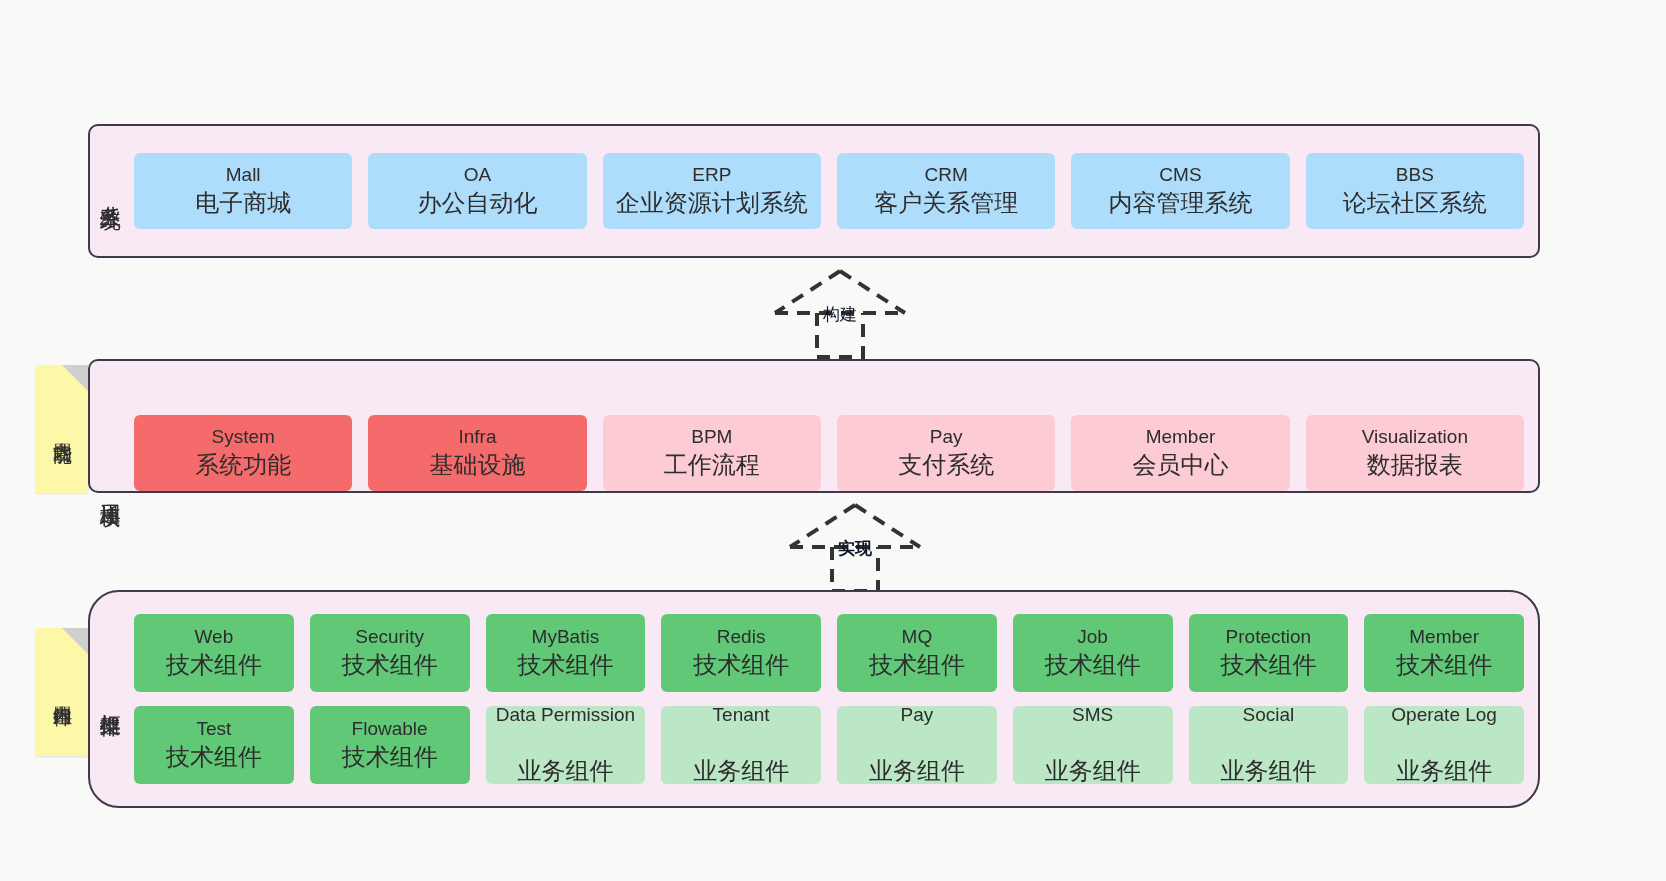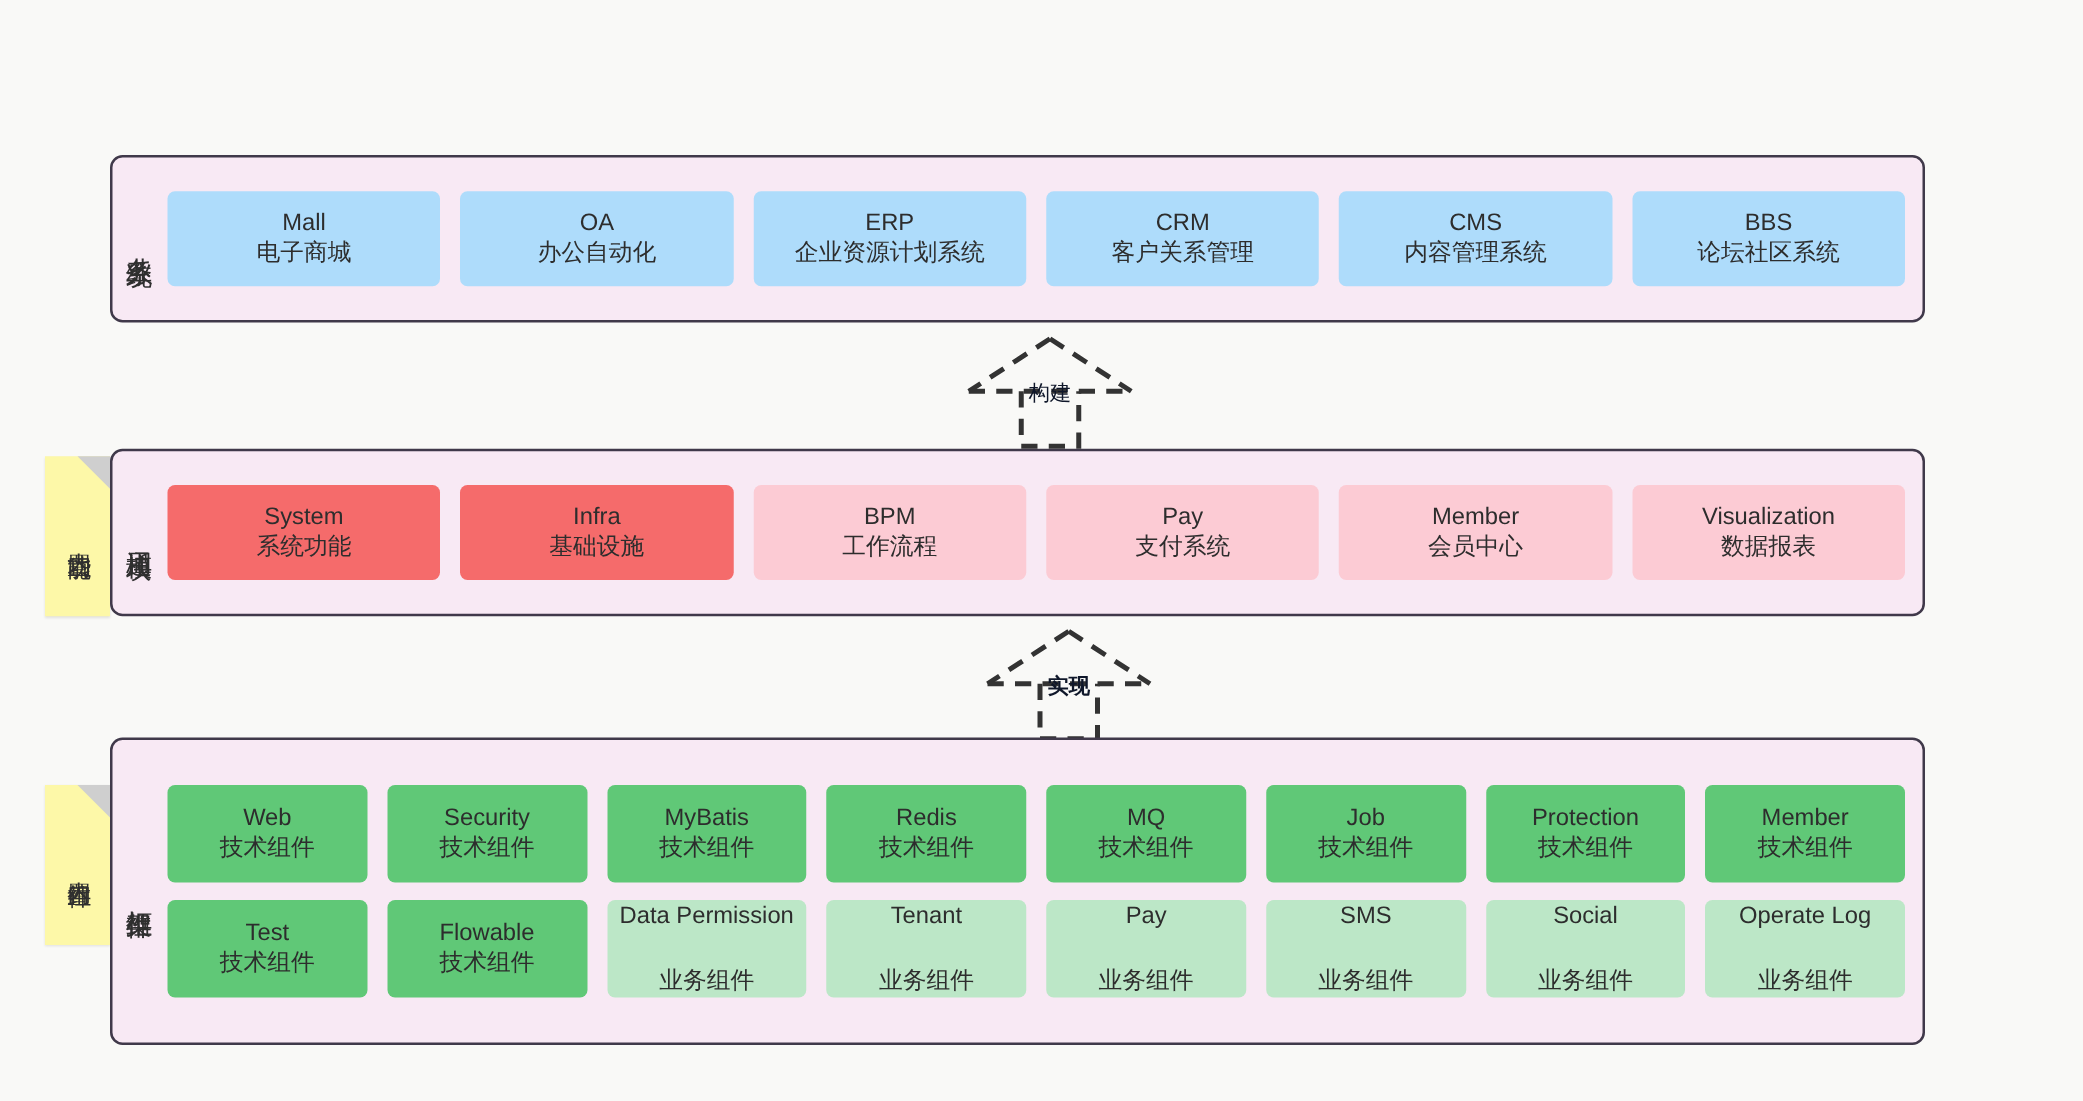--- a/index.html
+++ b/index.html
@@ -76,33 +76,33 @@
     justify-content: center;
     text-align: center;
     line-height: 1.28;
     font-size: 19px;
     color: #2d2d2d;
     box-sizing: border-box;
     padding: 4px 6px;
     user-select: none;
   }
   .card .card-sub {
-    font-size: 19px;
+    font-size: 24px;
   }
 
   .card.blue      { background: #aedcfb; }
   .card.red       { background: #f56b6b; }
   .card.pink      { background: #fccbd4; }
   .card.green     { background: #60c877; }
   .card.lightgreen{ background: #bce7c7; gap: 28px; }
 
   
   #layer-business { left: 88px;  top: 112px; width: 1452px; height: 134px; }
-  #layer-common   { left: 88px;  top: 347px; width: 1452px; height: 134px; }
-  #layer-framework{ left: 88px;  top: 578px; width: 1452px; height: 246px; }
+  #layer-common   { left: 88px;  top: 347px; width: 1452px; height: 134px; align-items: flex-end; }
+  #layer-framework{ left: 88px;  top: 578px; width: 1452px; height: 218px; border-radius: 31px; }
 
   #layer-business .card,
   #layer-common   .card { height: 76px; }
   #layer-framework .card { height: 78px; }
 
   
   .note {
     position: absolute;
     background: #fdf8a8;
     width: 52px;

